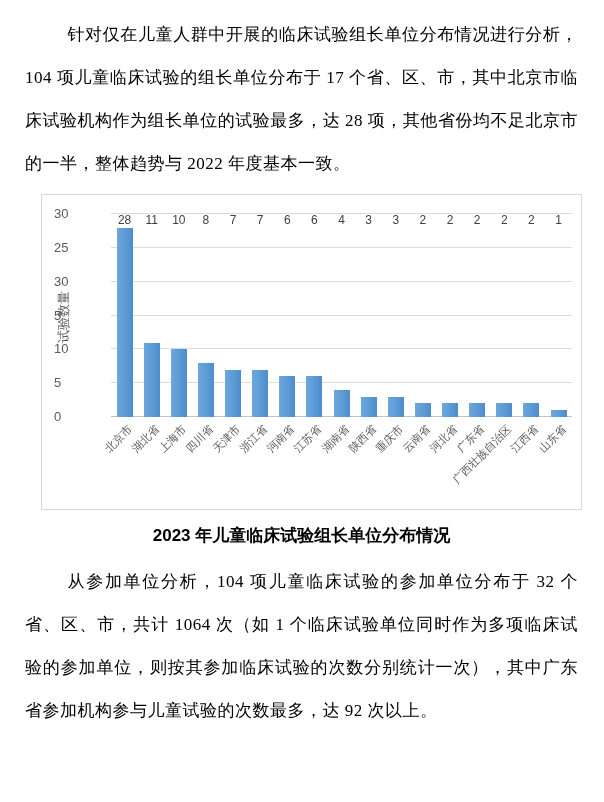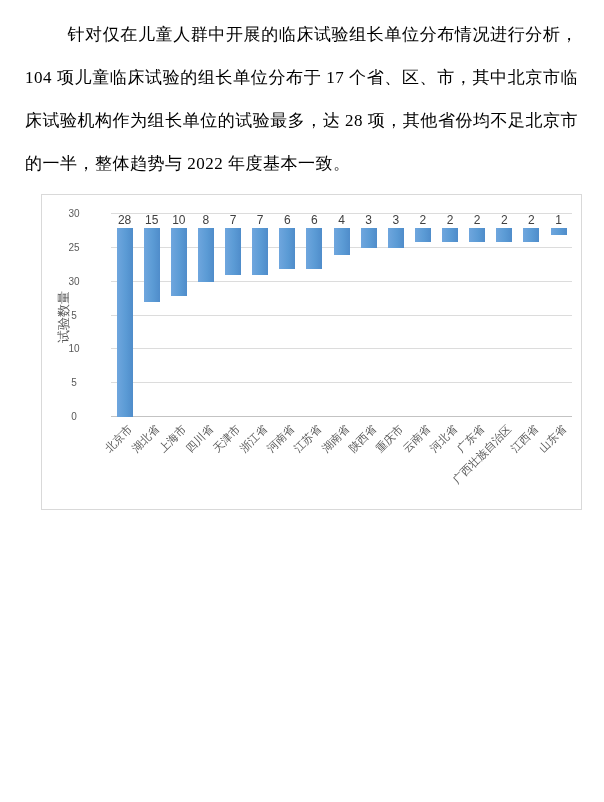--- a/index.html
+++ b/index.html
@@ -51,22 +51,22 @@
     top: 19px;
     width: 60px;
     height: 203px;
   }
   .ytick {
     position: absolute;
     right: 8px;
     width: 40px;
     height: 16px;
     line-height: 16px;
-    text-align: center;
-    font-size: 10px;
+    text-align: left;
+    font-size: 13px;
     color: #595959;
   }
   .plot {
     position: absolute;
     left: 69px;
     right: 9px;
     top: 19px;
     height: 203px;
   }
   .gridline {
@@ -82,21 +82,21 @@
     left: 0; right: 0; top: 0; bottom: 0;
     display: flex;
     align-items: flex-end;
   }
   .bar-slot {
     flex: 1 1 0;
     height: 100%;
     display: flex;
     flex-direction: column;
     align-items: center;
-    justify-content: flex-start;
+    justify-content: space-between;
   }
   .bar-value {
     font-size: 12px;
     color: #404040;
     margin-bottom: 2px;
     line-height: 12px;
   }
   .bar {
     width: 16px;
     background: linear-gradient(90deg, #6fa6de 0%, #5b9bd5 55%, #4f8cca 100%);
@@ -157,21 +157,21 @@
         <div class="gridline" style="bottom: 50%;"></div>
         <div class="gridline" style="bottom: 66.6667%;"></div>
         <div class="gridline" style="bottom: 83.3333%;"></div>
         <div class="gridline" style="bottom: 100%;"></div>
         <div class="bar-row">
           <div class="bar-slot">
             <div class="bar-value">28</div>
             <div class="bar" style="height: 93.3333%;"></div>
           </div>
           <div class="bar-slot">
-            <div class="bar-value">15</div>
+            <div class="bar-value">11</div>
             <div class="bar" style="height: 36.6667%;"></div>
           </div>
           <div class="bar-slot">
             <div class="bar-value">10</div>
             <div class="bar" style="height: 33.3333%;"></div>
           </div>
           <div class="bar-slot">
             <div class="bar-value">8</div>
             <div class="bar" style="height: 26.6667%;"></div>
           </div>
@@ -277,15 +277,17 @@
         </div>
         <div class="xslot">
           <span>江西省</span>
         </div>
         <div class="xslot">
           <span>山东省</span>
         </div>
       </div>
   </div>
 
-
+  <p class="chart-caption">2023 年儿童临床试验组长单位分布情况</p>
+
+  <p class="body-paragraph para2">从参加单位分析，104 项儿童临床试验的参加单位分布于 32 个省、区、市，共计 1064 次（如 1 个临床试验单位同时作为多项临床试验的参加单位，则按其参加临床试验的次数分别统计一次），其中广东省参加机构参与儿童试验的次数最多，达 92 次以上。</p>
 
 </div>
 
 </body></html>

